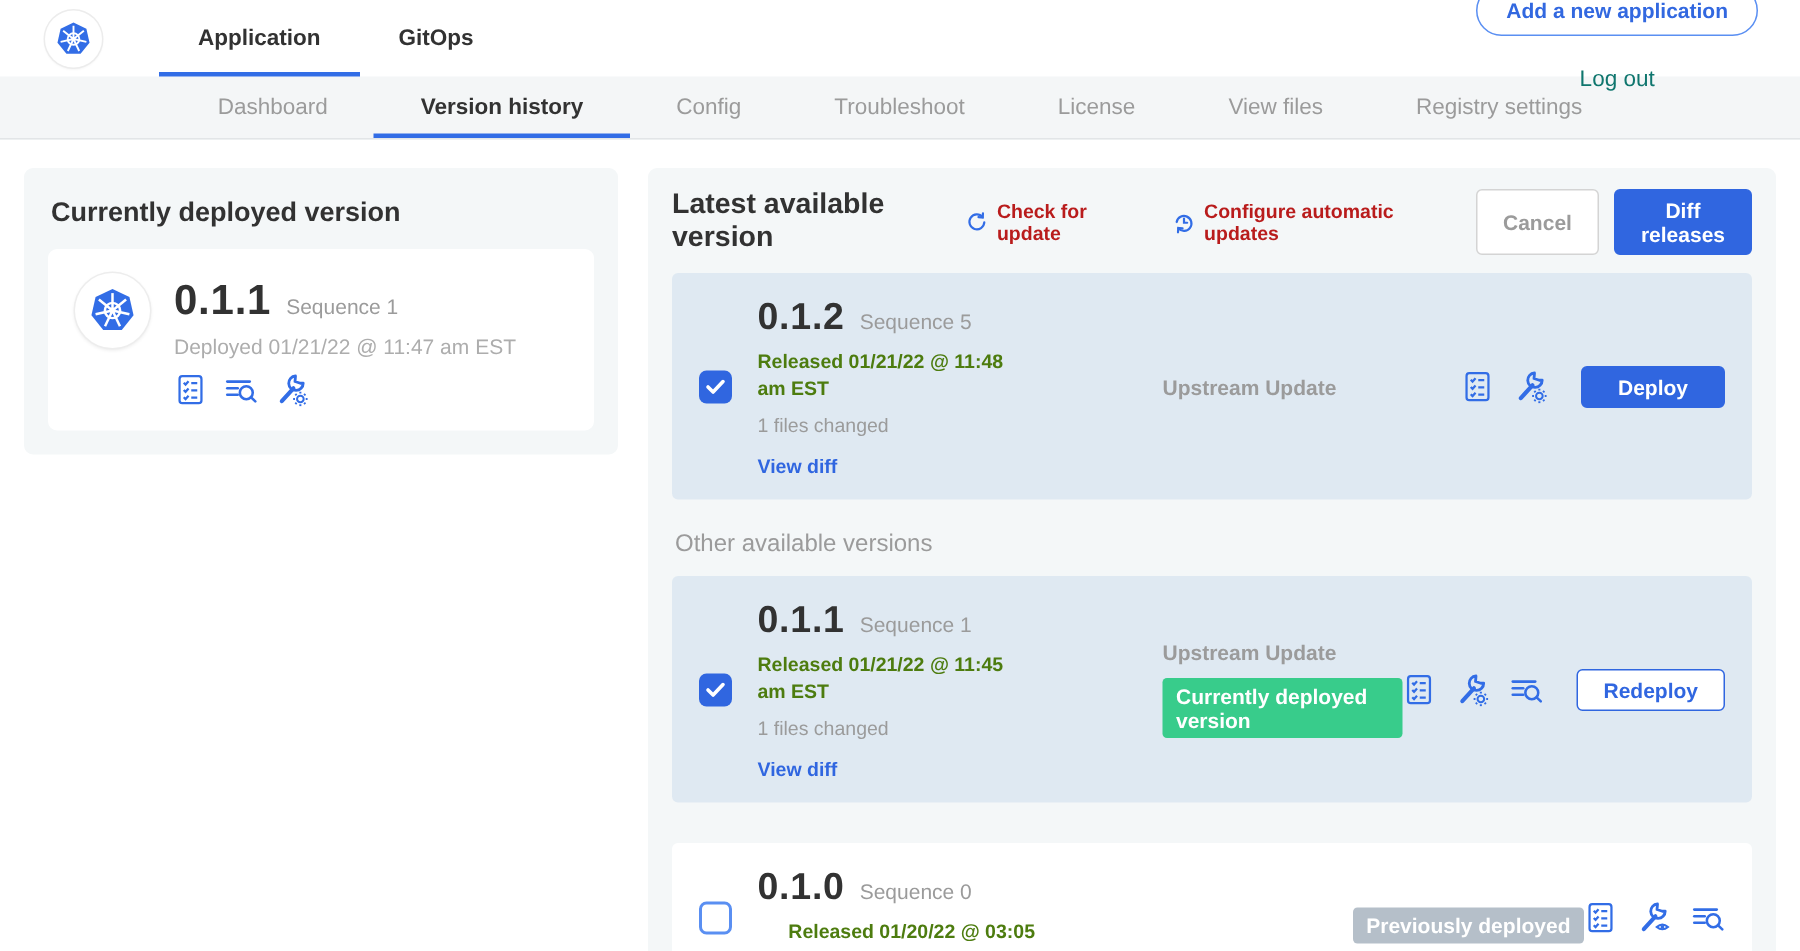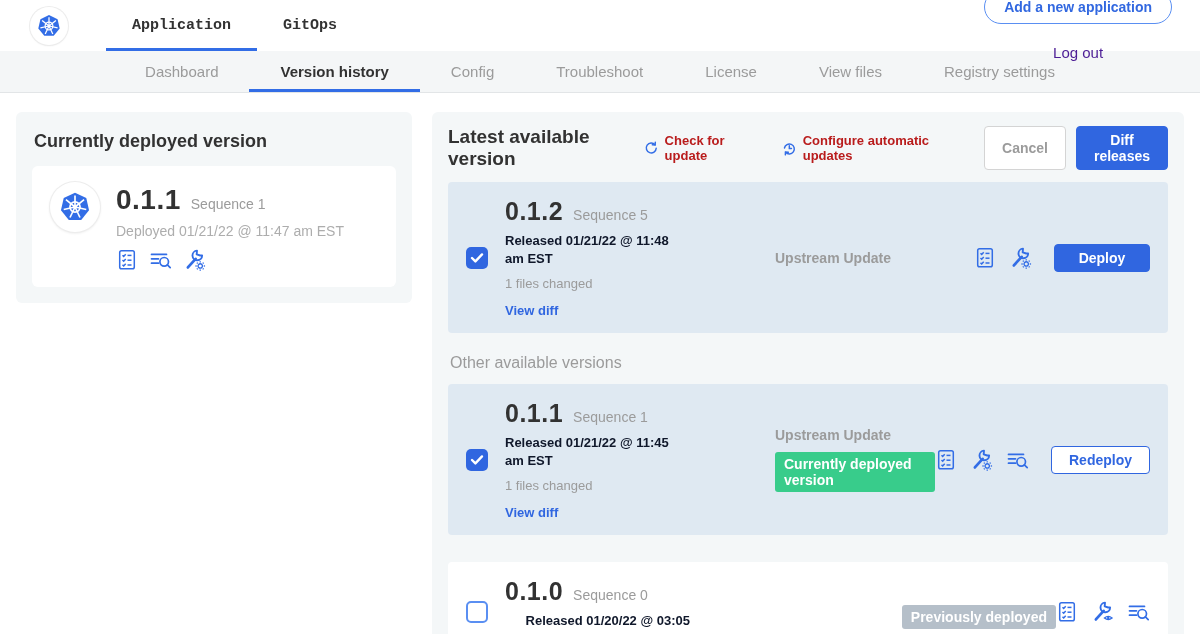--- a/index.html
+++ b/index.html
@@ -5,26 +5,26 @@
   * { margin:0; padding:0; box-sizing:border-box; }
   html,body { width:1200px; height:634px; background:#fff;
     font-family:"Liberation Sans","DejaVu Sans",sans-serif; color:#323232; overflow:hidden; }
 
   
   .topnav { height:51px; display:flex; align-items:center; padding:0 28px 0 30px; background:#fff; }
   .logo-wrap { width:38px; height:38px; border-radius:50%; background:#fff;
     box-shadow:0 0 0 1px #ececec, 0 1px 2px rgba(0,0,0,.08); display:flex; align-items:center; justify-content:center; margin-right:38px; }
   .top-tabs { display:flex; height:51px; }
   .top-tab { display:flex; align-items:center; padding:0 26px; font-size:15px; font-weight:700;
-    color:#323232; cursor:pointer; border-bottom:3px solid transparent; padding-top:3px;font-family:Liberation Mono, monospace; }
+    color:#323232; cursor:pointer; border-bottom:3px solid transparent; padding-top:3px; }
   .top-tab.active { border-bottom-color:#326de6; }
   .topnav-right { margin-left:auto; display:flex; align-items:center; gap:20px;flex-direction:column; }
   .pill-btn { border:1px solid #5a8ff2; color:#3268e0; background:#fff; font-weight:700; font-size:14px;
     padding:8px 19px; border-radius:18px; cursor:pointer; font-family:inherit; }
-  .logout { font-size:15px; color:#4c1d95; cursor:pointer; }
+  .logout { font-size:15px; color:#0f766e; cursor:pointer; }
 
   
   .subnav { height:42px; background:#f4f6f7; border-bottom:1px solid #e2e5e7;
     display:flex; justify-content:center; }
   .subnav-tab { display:flex; align-items:center; padding:0 31px; font-size:15px; color:#9b9b9b;
     cursor:pointer; border-bottom:3px solid transparent; padding-top:3px; }
   .subnav-tab.active { color:#323232; font-weight:700; border-bottom-color:#326de6; }
 
   
   .content { display:flex; align-items:flex-start; padding:19px 16px 0 16px; gap:20px; }
@@ -58,21 +58,21 @@
 
   .version-card { border-radius:4px; padding:15px 18px; display:flex; align-items:center; margin-top:12px; }
   .version-card.selected { background:#dfe9f2; }
   .version-card.plain { background:#fff; }
   .checkbox { width:22px; height:22px; border-radius:5px; flex:none; margin-right:17px; cursor:pointer;
     display:flex; align-items:center; justify-content:center; }
   .checkbox.checked { background:#3066e0; }
   .checkbox.unchecked { background:#fff; border:2px solid #5a8ff2; }
   .v-info { width:200px; flex:none; }
   .v-info .ver-num2 { font-size:25px; font-weight:800; letter-spacing:.5px; }
-  .v-released { font-size:13px; font-weight:700; color:#0f172a; margin-top:6px; width:185px; line-height:1.35; }
+  .v-released { font-size:13px; font-weight:700; color:#4d7c0f; margin-top:6px; width:185px; line-height:1.35; }
   .v-files { font-size:13px; color:#9b9b9b; margin-top:9px; display:flex; gap:12px;flex-direction:column; }
   .view-diff { color:#3066e0; font-weight:700; cursor:pointer; }
   .v-mid { flex:1; padding-left:70px; }
   .v-source { font-size:14px; font-weight:700; color:#9b9b9b; }
   .badge { display:inline-block; margin-top:9px; padding:4px 9px; border-radius:3px;
     color:#fff; font-size:14px; font-weight:700; }
   .badge-green { background:#38cc8b; }
   .badge-gray { background:#b5bfc9; }
   .v-actions { display:flex; align-items:center; gap:14px; }
   .v-actions .btn { margin-left:8px; min-width:96px; text-align:center; }

